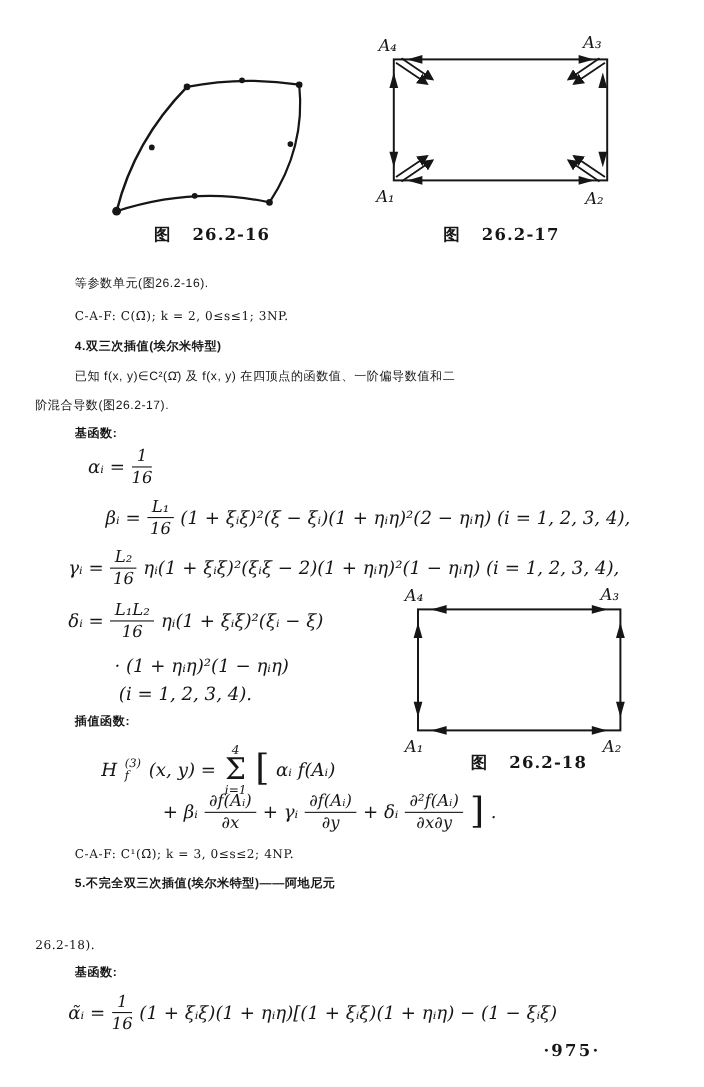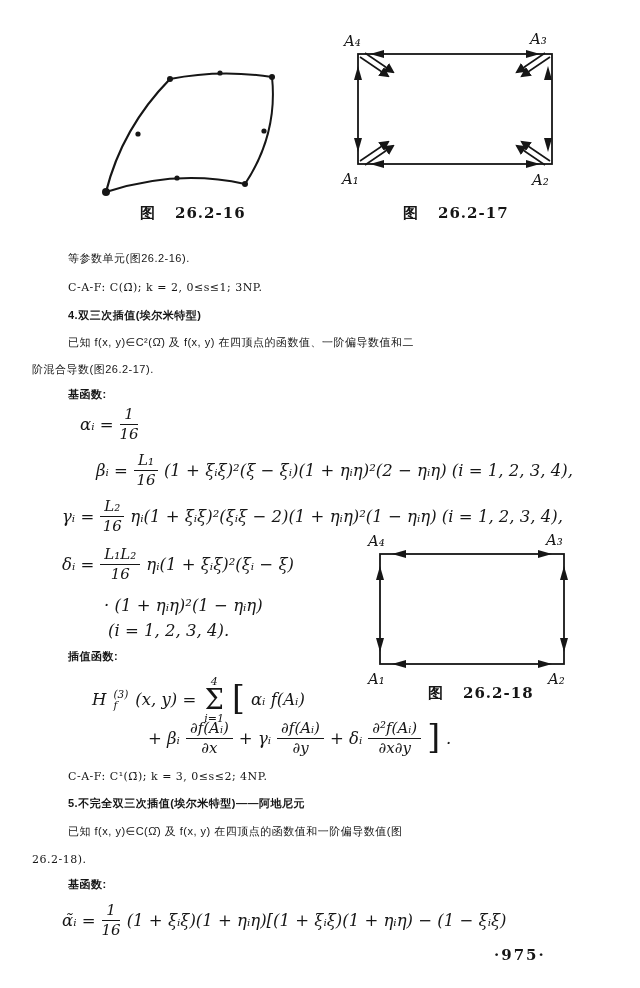--- a/index.html
+++ b/index.html
@@ -190,21 +190,20 @@
     <span class="frac">
         <span class="num">∂²f(Aᵢ)</span>
         <span class="den">∂x∂y</span>
       </span>
     <span class="bracket">]</span>
     <span class="math">.</span>
   </div>
 
   <div class="abs cn" style="left:68px;top:770px;font-family:'DejaVu Serif',serif;">C-A-F: C¹(Ω̄); k = 3,  0≤s≤2; 4NP.</div>
   <div class="abs cn bold" style="left:68px;top:797px;">5.不完全双三次插值(埃尔米特型)——阿地尼元</div>
-  <div class="abs cn" style="left:68px;top:825px;">已知 f(x, y)∈C(Ω̄) 及 f(x, y) 在四顶点的函数值和一阶偏导数值(图</div>
   <div class="abs cn" style="left:32px;top:853px;font-family:'DejaVu Serif',serif;">26.2-18).</div>
   <div class="abs cn bold" style="left:68px;top:878px;">基函数:</div>
 
   <div class="math-row" style="left:62px;top:902px;">
     <span class="math">α̃ᵢ =</span>
     <span class="frac">
         <span class="num">1</span>
         <span class="den">16</span>
       </span>
     <span class="math">(1 + ξᵢξ)(1 + ηᵢη)[(1 + ξᵢξ)(1 + ηᵢη) − (1 − ξᵢξ)</span>

